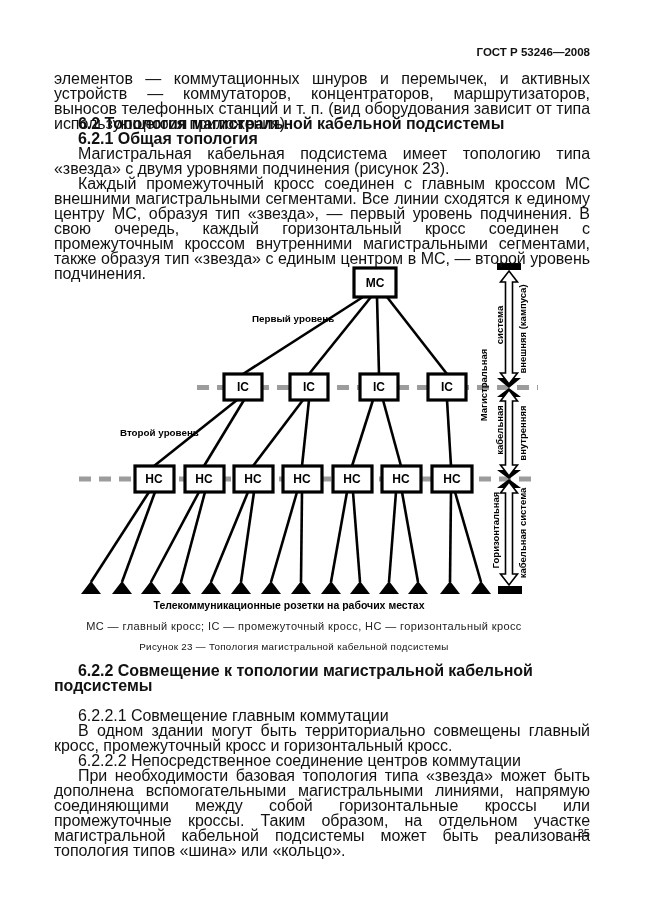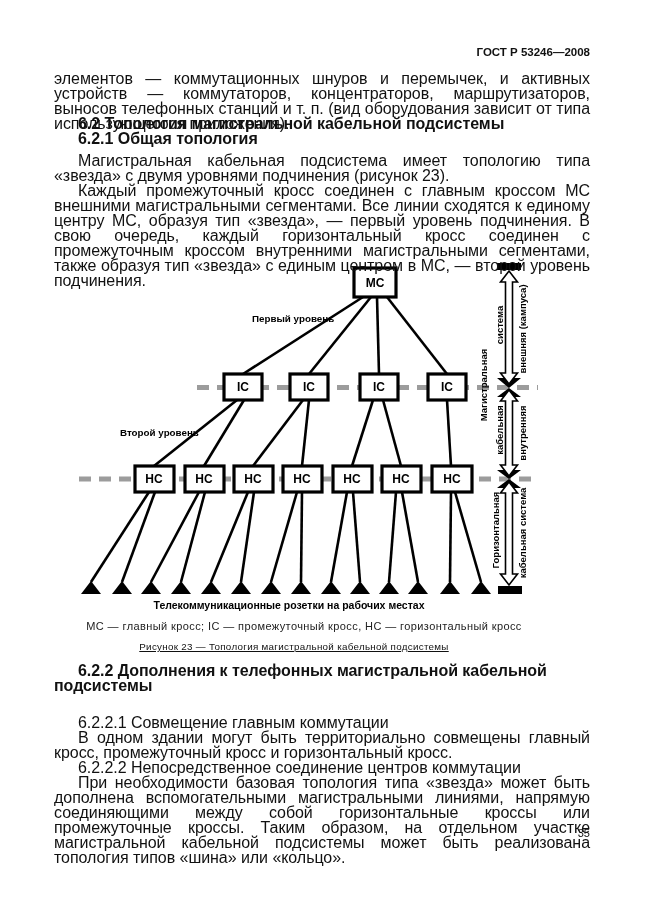--- a/index.html
+++ b/index.html
@@ -3,28 +3,28 @@
 <meta charset="utf-8">
 <style>
   html,body{margin:0;padding:0;background:#e8e8e8;}
   .page{
     position:relative;width:646px;height:913px;background:#ffffff;
     font-family:"Liberation Sans","DejaVu Sans",sans-serif;color:#111;
     overflow:hidden;margin:0 auto;
   }
   .t{position:absolute;left:54px;width:536px;font-size:16px;line-height:15px;
      text-align:justify;letter-spacing:-0.05px;}
-  .ind{text-indent:24px;margin-top:7px;}
+  .ind{text-indent:24px;}
   .hd{font-weight:bold;text-align:left;text-indent:24px;}
   .header-gost{position:absolute;top:46px;left:54px;width:536px;text-align:right;
      font-weight:bold;font-size:11.5px;}
   .legend{position:absolute;top:620px;left:54px;width:500px;text-align:center;
      font-size:11px;letter-spacing:0.4px;color:#222;}
   .figcap{position:absolute;top:641px;left:54px;width:480px;text-align:center;
-     font-size:9.8px;letter-spacing:0.3px;text-decoration:underline;}
+     font-size:9.8px;letter-spacing:0.3px;}
   .pagenum{position:absolute;top:827px;left:54px;width:536px;text-align:right;
      font-size:11px;}
   svg.fig{position:absolute;left:0;top:0;}
   svg.fig text{font-family:"Liberation Sans","DejaVu Sans",sans-serif;fill:#000;}
   .nodebox{fill:#fff;stroke:#000;stroke-width:3.2px;}
   .nodelabel{font-size:12px;font-weight:bold;}
   .conn{stroke:#000;stroke-width:2.6px;}
   .dash{stroke:#9c9c9c;stroke-width:5px;stroke-dasharray:12 8;fill:none;}
   .lvl{font-size:9.8px;font-weight:bold;}
   .side{font-size:9.5px;font-weight:bold;}
@@ -159,20 +159,20 @@
 
   <div class="t" style="top:71px">элементов — коммутационных шнуров и перемычек, и активных устройств — коммутаторов, концентраторов, маршрутизаторов, выносов телефонных станций и т. п. (вид оборудования зависит от типа использующегося приложения).</div>
   <div class="t hd" style="top:116px">6.2 Топология магистральной кабельной подсистемы</div>
   <div class="t hd" style="top:131px">6.2.1 Общая топология</div>
   <div class="t ind" style="top:146px">Магистральная кабельная подсистема имеет топологию типа «звезда» с двумя уровнями подчинения (рисунок 23).</div>
   <div class="t ind" style="top:176px">Каждый промежуточный кросс соединен с главным кроссом МС внешними магистральными сегментами. Все линии сходятся к единому центру МС, образуя тип «звезда», — первый уровень подчинения. В свою очередь, каждый горизонтальный кросс соединен с промежуточным кроссом внутренними магистральными сегментами, также образуя тип «звезда» с единым центром в МС, — второй уровень подчинения.</div>
 
   <div class="legend">МС — главный кросс; IC — промежуточный кросс, НС — горизонтальный кросс</div>
   <div class="figcap">Рисунок 23 — Топология магистральной кабельной подсистемы</div>
 
-  <div class="t hd" style="top:663px">6.2.2 Дополнения к телефонных магистральной кабельной подсистемы</div>
+  <div class="t hd" style="top:663px">6.2.2 Совмещение к топологии магистральной кабельной подсистемы</div>
   <div class="t ind" style="top:708px">6.2.2.1 Совмещение главным коммутации</div>
   <div class="t ind" style="top:723px">В одном здании могут быть территориально совмещены главный кросс, промежуточный кросс и горизонтальный кросс.</div>
   <div class="t ind" style="top:753px">6.2.2.2 Непосредственное соединение центров коммутации</div>
   <div class="t ind" style="top:768px">При необходимости базовая топология типа «звезда» может быть дополнена вспомогательными магистральными линиями, напрямую соединяющими между собой горизонтальные кроссы или промежуточные кроссы. Таким образом, на отдельном участке магистральной кабельной подсистемы может быть реализована топология типов «шина» или «кольцо».</div>
 
   <div class="pagenum">35</div>
 </div>
 
 </body></html>

